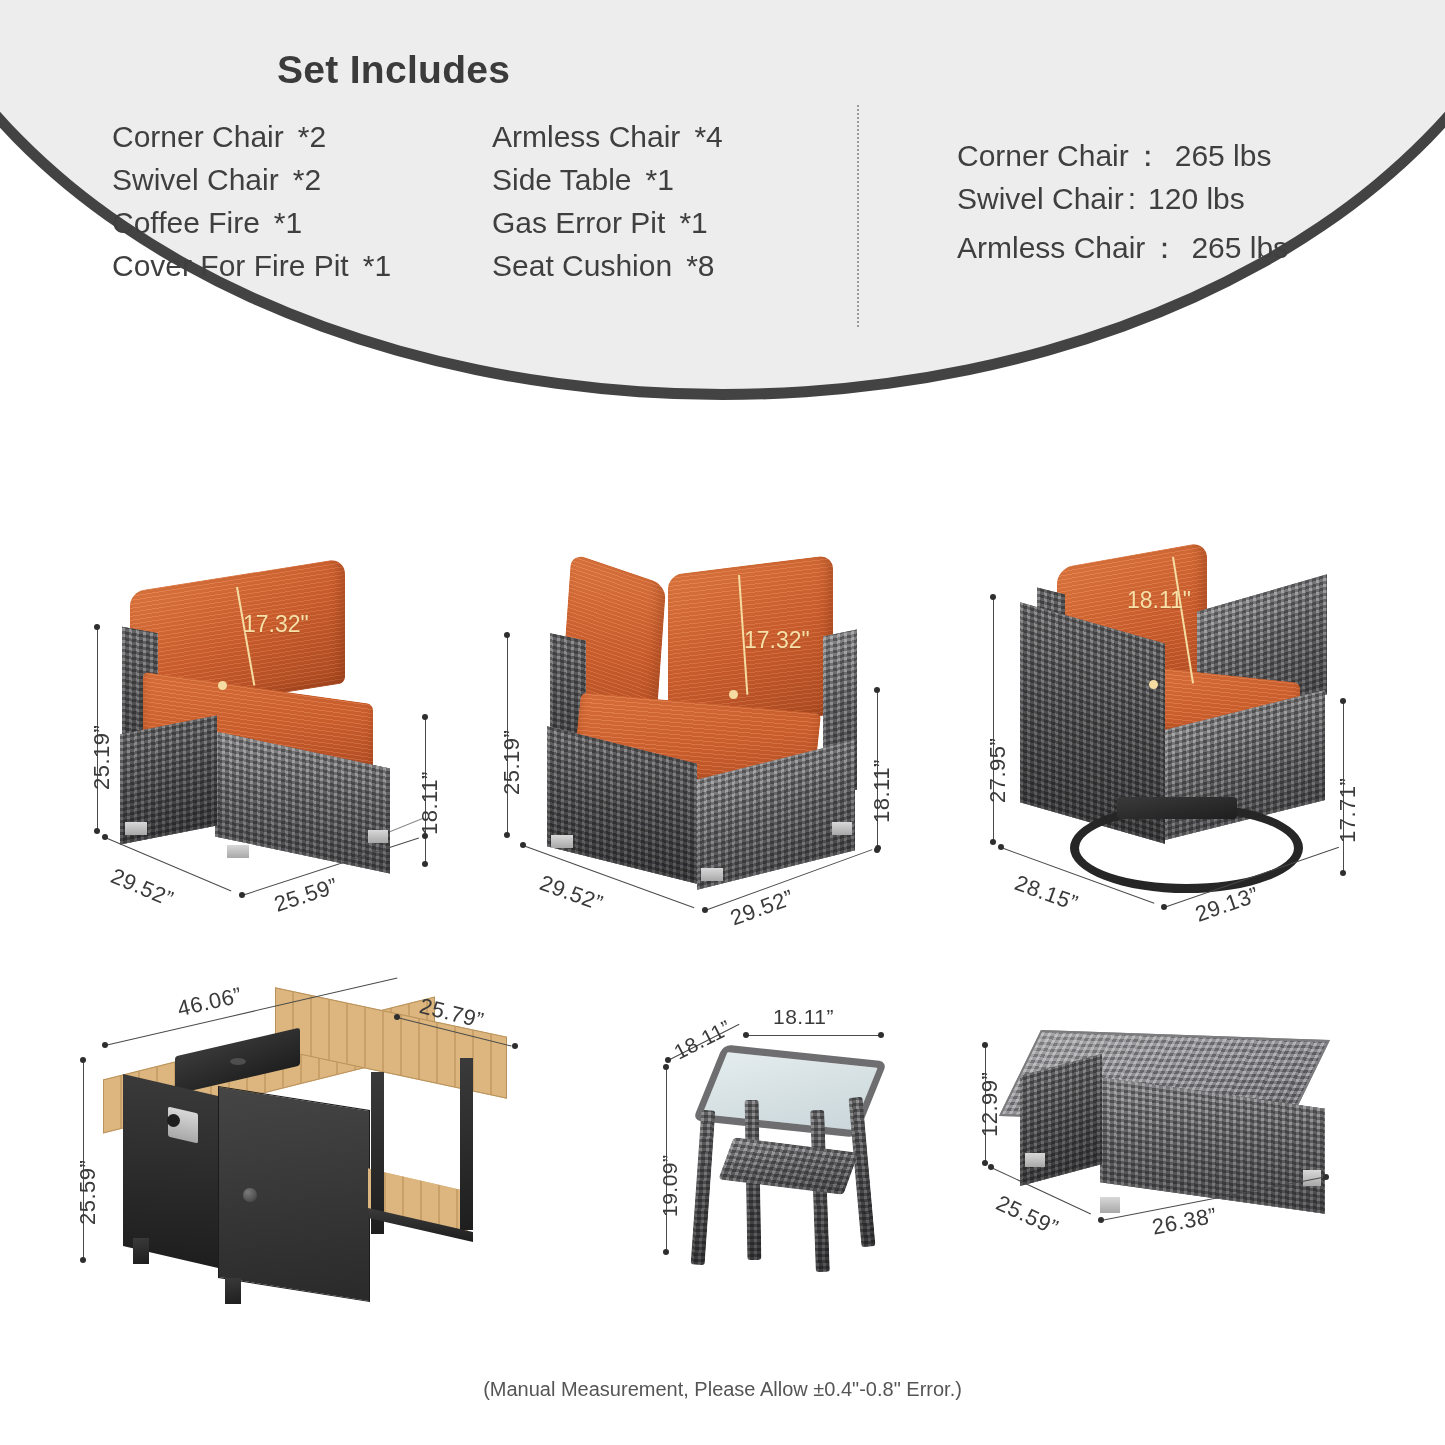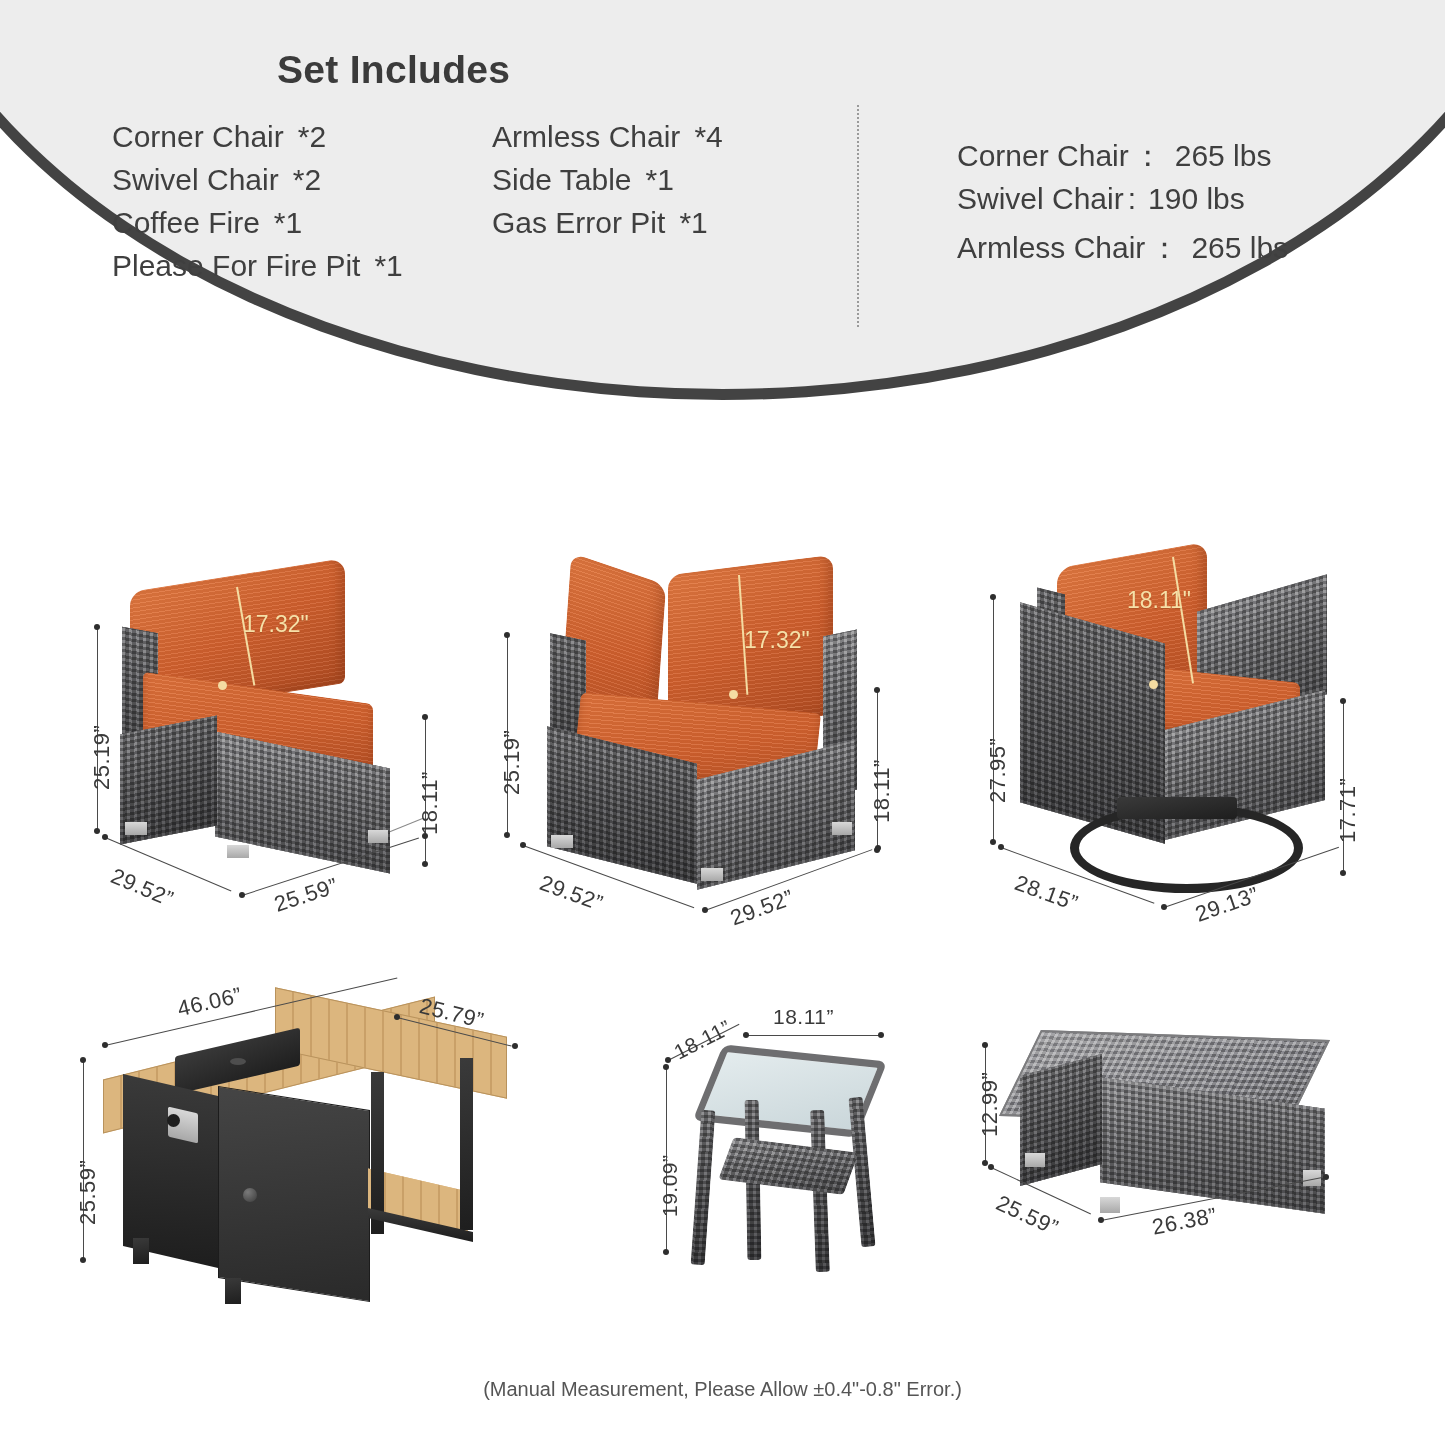--- a/index.html
+++ b/index.html
@@ -163,52 +163,56 @@
       </div>
       <div class="set-row">
         <span class="nm">Swivel Chair</span>
         <span class="qt">*2</span>
       </div>
       <div class="set-row">
         <span class="nm">Coffee Fire</span>
         <span class="qt">*1</span>
       </div>
       <div class="set-row">
-        <span class="nm">Please For Fire Pit</span>
+        <span class="nm">Cover For Fire Pit</span>
         <span class="qt">*1</span>
       </div>
     </div>
 
     <div class="set-col" id="set-col-b">
       <div class="set-row">
         <span class="nm">Armless Chair</span>
         <span class="qt">*4</span>
       </div>
       <div class="set-row">
         <span class="nm">Side Table</span>
         <span class="qt">*1</span>
       </div>
       <div class="set-row">
         <span class="nm">Gas Error Pit</span>
         <span class="qt">*1</span>
+      </div>
+      <div class="set-row">
+        <span class="nm">Seat Cushion</span>
+        <span class="qt">*8</span>
       </div>
     </div>
 
     <div class="divider"></div>
 
     <div class="wc-list">
       <div class="wc-row">
         <span class="wl">Corner Chair</span>
         <span class="wsep">：</span>
         <span class="wv">265 lbs</span>
       </div>
       <div class="wc-row">
         <span class="wl">Swivel Chair</span>
         <span class="wsep">:</span>
-        <span class="wv">190 lbs</span>
+        <span class="wv">120 lbs</span>
       </div>
       <div class="wc-row">
         <span class="wl">Armless Chair</span>
         <span class="wsep">：</span>
         <span class="wv">265 lbs</span>
       </div>
     </div>
   </div>
 
   <div class="item" style="left:95px;top:545px;width:360px;height:400px;">

